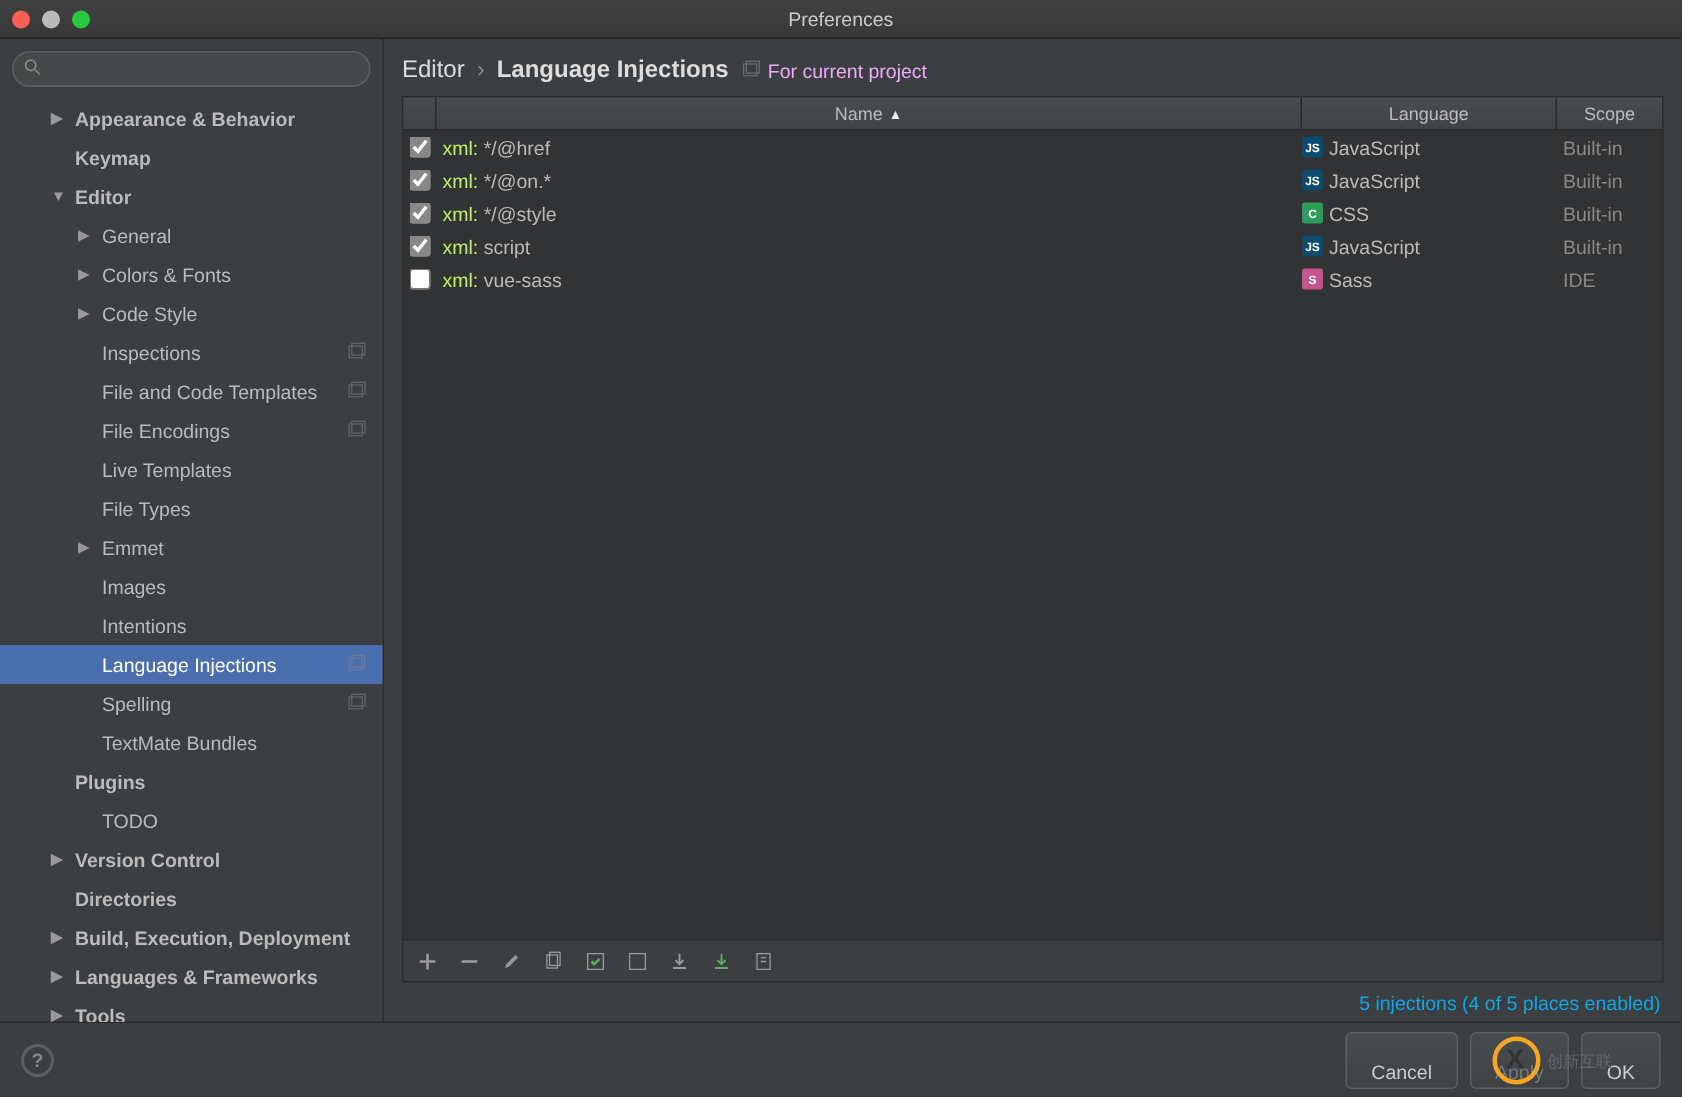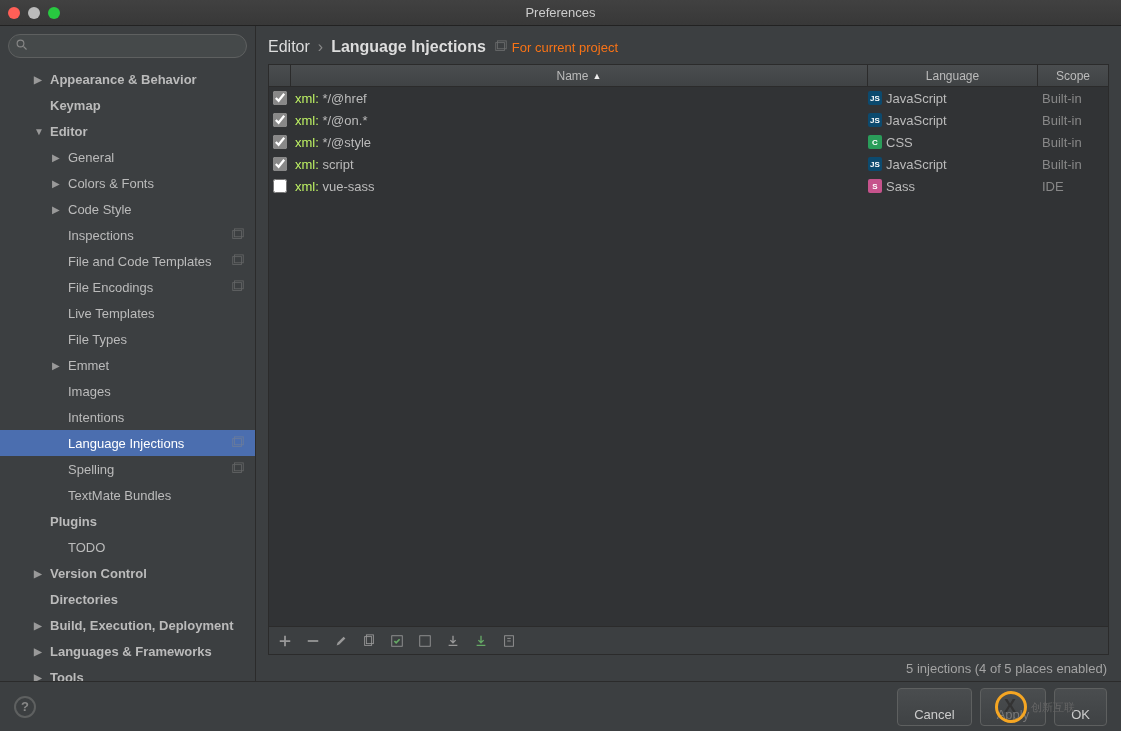--- a/index.html
+++ b/index.html
@@ -28,21 +28,21 @@
 .tree-item.selected { background:#4b6eaf; color:#fff; }
 .tree-item .arrow { width:16px; font-size:10px; color:#999; }
 .tree-item.no-arrow .arrow { visibility:hidden; }
 .proj-icon { margin-left:auto; margin-right:10px; width:14px; height:14px; opacity:0.5; }
 .proj-icon svg { width:14px; height:14px; }
 
 .main { flex:1; display:flex; flex-direction:column; background:#3c3f41; }
 .breadcrumb { padding:12px 12px 8px; font-size:16px; color:#ddd; display:flex; align-items:center; gap:8px; }
 .breadcrumb .sep { color:#888; }
 .breadcrumb .main-title { font-weight:bold; }
-.breadcrumb .proj-note { font-size:13px; color:#f97316; display:flex; align-items:center; gap:4px; }
+.breadcrumb .proj-note { font-size:13px; color:#f0abfc; display:flex; align-items:center; gap:4px; }
 .proj-note svg { width:14px; height:14px; opacity:0.6; }
 
 .table-wrap { margin:0 12px; border:1px solid #2b2b2b; background:#3c3f41; flex:1; display:flex; flex-direction:column; }
 .thead { display:flex; height:22px; background:linear-gradient(#4a4d4f,#404345); border-bottom:1px solid #2b2b2b; font-size:12px; color:#bbb; }
 .th { display:flex; align-items:center; justify-content:center; border-right:1px solid #2b2b2b; }
 .th-check { width:22px; }
 .th-name { flex:1; }
 .th-lang { width:170px; }
 .th-scope { width:70px; border-right:none;text-align:center; }
 .sort-ind { font-size:9px; margin-left:4px; color:#eee; }
@@ -57,21 +57,21 @@
 .td-scope { width:70px; color:#888; padding-left:4px; }
 .lang-icon { width:14px; height:14px; display:flex; align-items:center; justify-content:center; font-size:8px; font-weight:bold; border-radius:2px; color:#fff; }
 .li-js { background:#0c4a6e; }
 .li-css { background:#2a9d5a; }
 .li-sass { background:#c6538c; }
 
 .toolbar { display:flex; gap:12px; height:28px; align-items:center; padding:0 8px; border-top:1px solid #2b2b2b; background:#3c3f41; }
 .tb-btn { width:16px; height:16px; color:#999; cursor:pointer; display:flex; align-items:center; justify-content:center; }
 .tb-btn svg { width:14px; height:14px; }
 
-.status { height:26px; display:flex; justify-content:flex-end; align-items:center; padding:0 14px; color:#a3a3a3; font-size:13px; }
+.status { height:26px; display:flex; justify-content:flex-end; align-items:center; padding:0 14px; color:#0ea5e9; font-size:13px; }
 
 .footer { position:absolute; bottom:0; left:0; right:0; height:50px; background:#3c3f41; border-top:1px solid #2b2b2b; display:flex; align-items:center; padding:0 14px; }
 .help-btn { width:22px; height:22px; border-radius:50%; border:2px solid #5e6060; color:#888; display:flex; align-items:center; justify-content:center; font-size:13px; font-weight:bold; cursor:pointer; }
 .footer-spacer { flex:1; }
 .btn { height:26px; padding:18px 16px; background:linear-gradient(#4a4d4f,#3f4244); border:1px solid #5e6060; border-radius:4px; color:#ccc; font-size:13px; cursor:pointer; margin-left:8px; }
 .btn.disabled { color:#777; }
 
 .watermark { position:absolute; right:6px; bottom:6px; width:120px; height:36px; display:flex; align-items:center; gap:4px; pointer-events:none; }
 .watermark .circ { width:32px; height:32px; border:3px solid #f5a623; border-radius:50%; position:relative; }
 .watermark .circ:after { content:"X"; position:absolute; top:2px; left:6px; font-size:18px; font-weight:bold; color:#333; }

